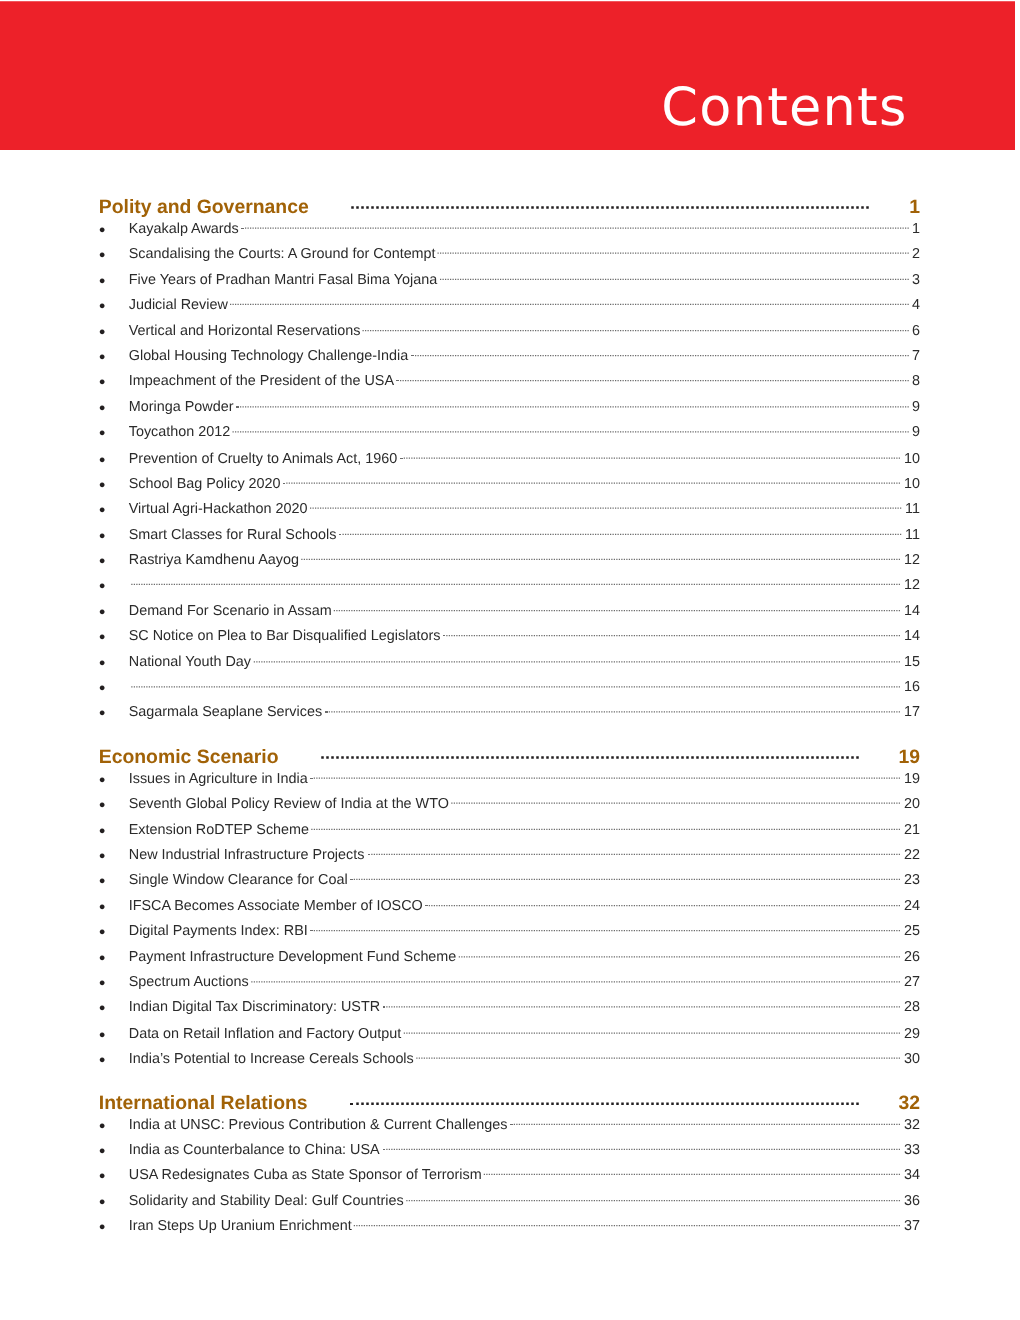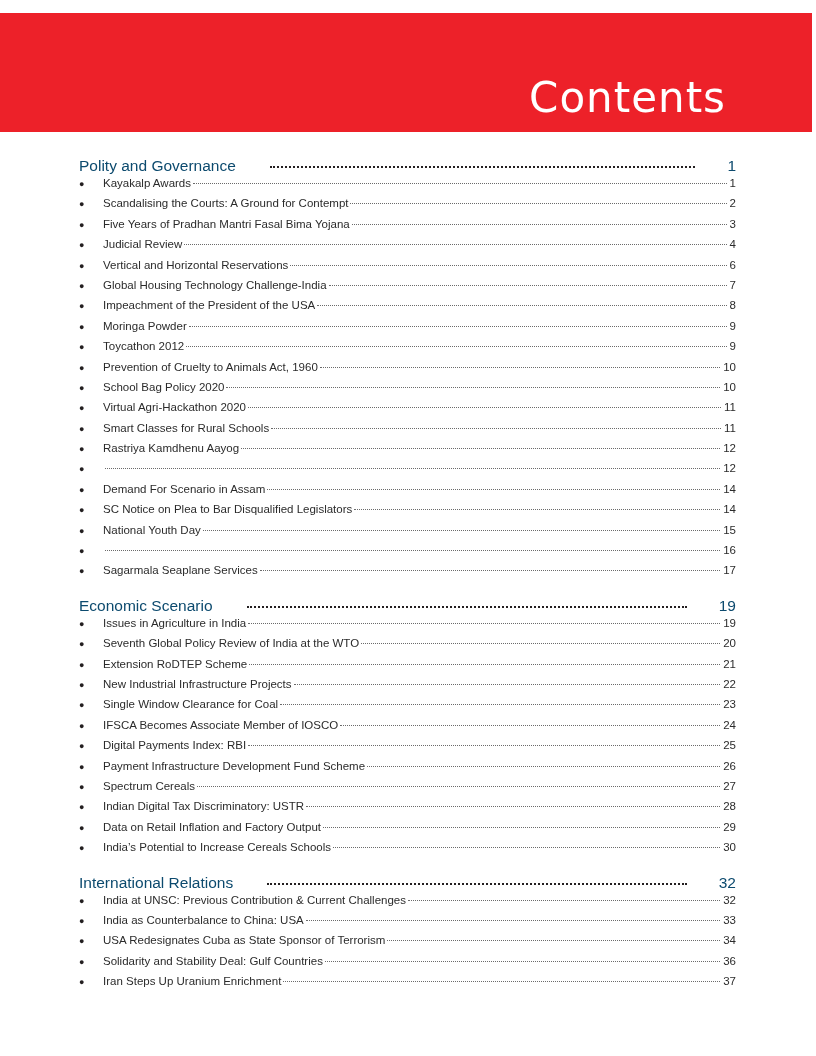--- a/index.html
+++ b/index.html
@@ -1,26 +1,26 @@
 <!DOCTYPE html>
 <html><head>
   <meta charset="utf-8">
   <style>
     html, body { margin: 0; padding: 0; background: #ffffff; }
     body { width: 816px; height: 1056px; position: relative; overflow: hidden;
            font-family: "Liberation Sans", sans-serif; color: #231f20; }
     .banner { position: absolute; left: 0; top: 1px; width: 812px; height: 119px;
-              background: #ed2129; margin-top: 12px; }
+              background: #ed2129; }
     .banner-title { position: absolute; right: 86px; top: 64px; margin: 0;
                     color: #ffffff; font-family: "DejaVu Sans", sans-serif;
                     font-weight: normal; font-size: 42px; letter-spacing: 1px; line-height: 1; }
     .toc { position: absolute; left: 79px; top: 157px; width: 657px; }
     .section { margin-bottom: 12px; }
     .section-head { display: flex; align-items: baseline; height: 20px;
-                    font-weight: normal; font-size: 15.5px; color: #0c4a6e; gap: 30px; }
+                    font-weight: bold; font-size: 15.5px; color: #a16207; gap: 30px; }
     .section-head .leader { flex: 1; border-bottom: 2px dotted #231f20; margin: 0 2px 0 4px;
                             transform: translateY(-3px); }
     .entry { display: flex; align-items: baseline; height: 20.4px; font-size: 11.5px;
              color: #2b2b2b; }
     .bullet { width: 24px; flex: none; font-size: 9px; color: #231f20; }
     .entry .leader { flex: 1; border-bottom: 1px dotted #6b6b6b; margin: 0 3px 0 2px;
                      transform: translateY(-3px); }
     .page-num { flex: none; text-align: right; }
   </style>
 </head>
@@ -205,21 +205,21 @@
         <span class="page-num">25</span>
       </div>
       <div class="entry">
         <span class="bullet">●</span>
         <span>Payment Infrastructure Development Fund Scheme</span>
         <span class="leader"></span>
         <span class="page-num">26</span>
       </div>
       <div class="entry">
         <span class="bullet">●</span>
-        <span>Spectrum Cereals</span>
+        <span>Spectrum Auctions</span>
         <span class="leader"></span>
         <span class="page-num">27</span>
       </div>
       <div class="entry">
         <span class="bullet">●</span>
         <span>Indian Digital Tax Discriminatory: USTR</span>
         <span class="leader"></span>
         <span class="page-num">28</span>
       </div>
       <div class="entry">

